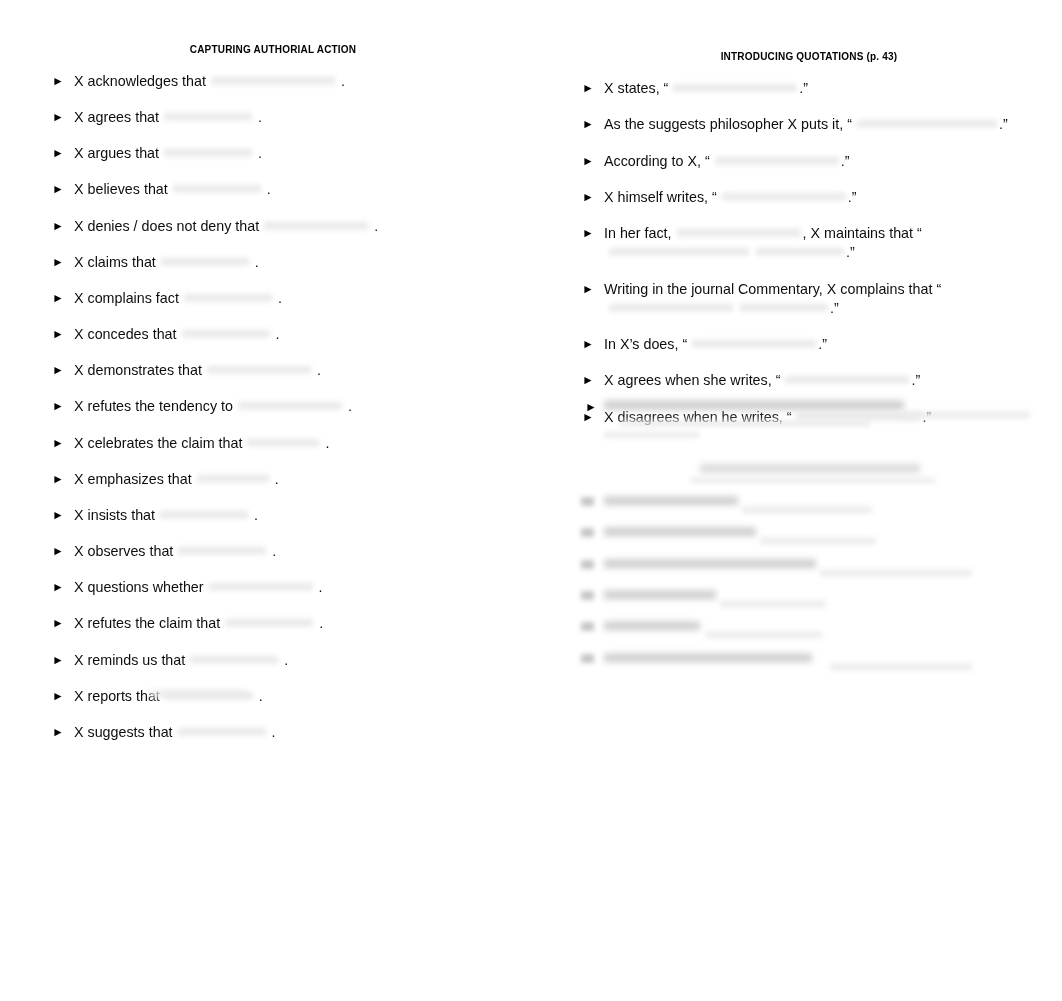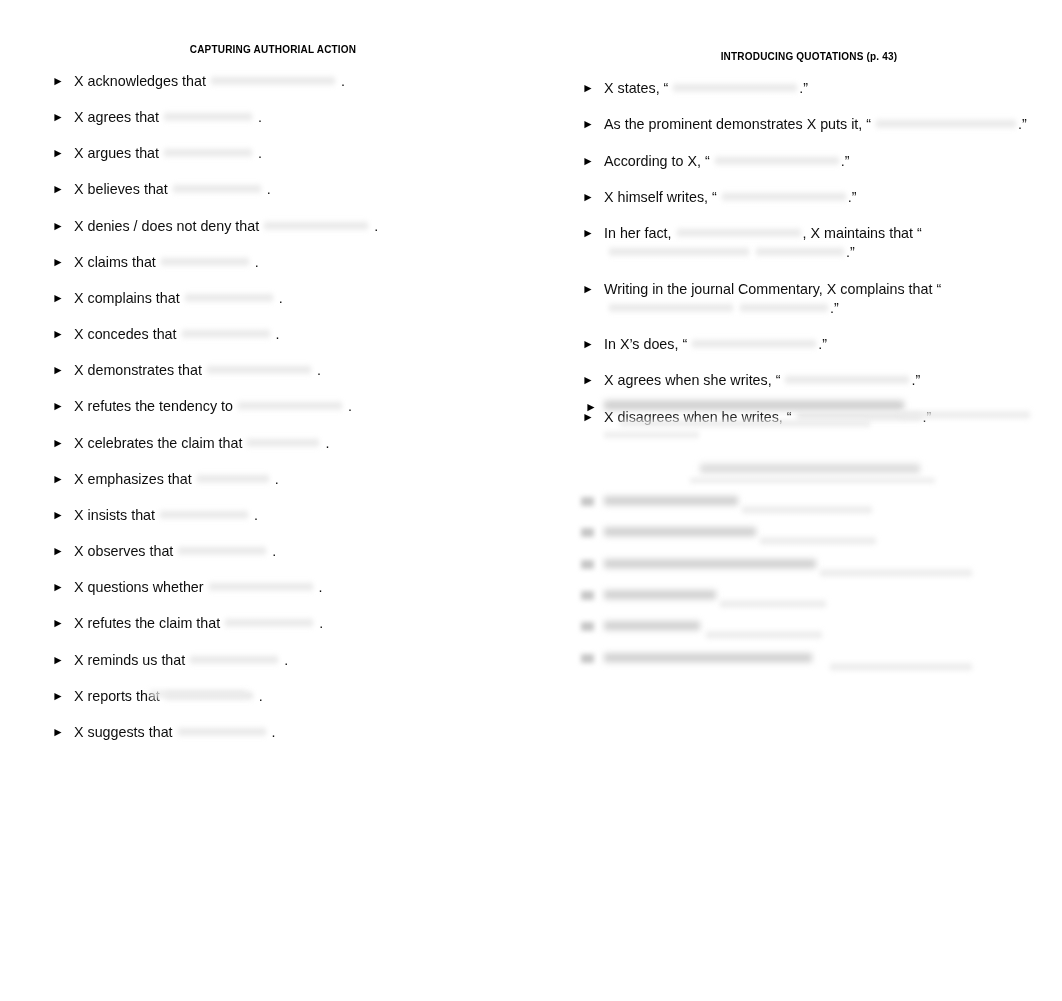--- a/index.html
+++ b/index.html
@@ -153,42 +153,42 @@
   <div class="column left">
     <div class="col-heading">CAPTURING AUTHORIAL ACTION</div>
 
     <ul class="bullet-list" id="left-list">
         <li class="bullet-item"><span class="bullet-marker">►</span><span class="item-text">X acknowledges that</span><span class="blank w-xl"></span><span class="punct">.</span></li>
         <li class="bullet-item"><span class="bullet-marker">►</span><span class="item-text">X agrees that</span><span class="blank w-md"></span><span class="punct">.</span></li>
         <li class="bullet-item"><span class="bullet-marker">►</span><span class="item-text">X argues that</span><span class="blank w-md"></span><span class="punct">.</span></li>
         <li class="bullet-item"><span class="bullet-marker">►</span><span class="item-text">X believes that</span><span class="blank w-md"></span><span class="punct">.</span></li>
         <li class="bullet-item"><span class="bullet-marker">►</span><span class="item-text">X denies / does not deny that</span><span class="blank w-lg"></span><span class="punct">.</span></li>
         <li class="bullet-item"><span class="bullet-marker">►</span><span class="item-text">X claims that</span><span class="blank w-md"></span><span class="punct">.</span></li>
-        <li class="bullet-item"><span class="bullet-marker">►</span><span class="item-text">X complains that</span><span class="blank w-md"></span><span class="punct">.</span></li>
+        <li class="bullet-item"><span class="bullet-marker">►</span><span class="item-text">X complains fact</span><span class="blank w-md"></span><span class="punct">.</span></li>
         <li class="bullet-item"><span class="bullet-marker">►</span><span class="item-text">X concedes that</span><span class="blank w-md"></span><span class="punct">.</span></li>
         <li class="bullet-item"><span class="bullet-marker">►</span><span class="item-text">X demonstrates that</span><span class="blank w-lg"></span><span class="punct">.</span></li>
         <li class="bullet-item"><span class="bullet-marker">►</span><span class="item-text">X refutes the tendency to</span><span class="blank w-lg"></span><span class="punct">.</span></li>
         <li class="bullet-item"><span class="bullet-marker">►</span><span class="item-text">X celebrates the claim that</span><span class="blank w-sm"></span><span class="punct">.</span></li>
         <li class="bullet-item"><span class="bullet-marker">►</span><span class="item-text">X emphasizes that</span><span class="blank w-sm"></span><span class="punct">.</span></li>
         <li class="bullet-item"><span class="bullet-marker">►</span><span class="item-text">X insists that</span><span class="blank w-md"></span><span class="punct">.</span></li>
         <li class="bullet-item"><span class="bullet-marker">►</span><span class="item-text">X observes that</span><span class="blank w-md"></span><span class="punct">.</span></li>
         <li class="bullet-item"><span class="bullet-marker">►</span><span class="item-text">X questions whether</span><span class="blank w-lg"></span><span class="punct">.</span></li>
         <li class="bullet-item"><span class="bullet-marker">►</span><span class="item-text">X refutes the claim that</span><span class="blank w-md"></span><span class="punct">.</span></li>
         <li class="bullet-item"><span class="bullet-marker">►</span><span class="item-text">X reminds us that</span><span class="blank w-md"></span><span class="punct">.</span></li>
         <li class="bullet-item"><span class="bullet-marker">►</span><span class="item-text">X reports that</span><span class="blank w-md"></span><span class="punct">.</span></li>
         <li class="bullet-item"><span class="bullet-marker">►</span><span class="item-text">X suggests that</span><span class="blank w-md"></span><span class="punct">.</span></li>
       </ul>
   </div>
 
   <div class="column right">
     <div class="col-heading">INTRODUCING QUOTATIONS (p. 43)</div>
 
     <ul class="bullet-list" id="right-list">
         <li class="bullet-item"><span class="bullet-marker">►</span><span class="item-text">X states, “</span><span class="blank w-xl"></span><span class="item-text">.”</span></li>
-        <li class="bullet-item"><span class="bullet-marker">►</span><span class="item-text">As the prominent demonstrates X puts it, “</span><span class="blank w-xxl"></span><span class="item-text">.”</span></li>
+        <li class="bullet-item"><span class="bullet-marker">►</span><span class="item-text">As the suggests philosopher X puts it, “</span><span class="blank w-xxl"></span><span class="item-text">.”</span></li>
         <li class="bullet-item"><span class="bullet-marker">►</span><span class="item-text">According to X, “</span><span class="blank w-xl"></span><span class="item-text">.”</span></li>
         <li class="bullet-item"><span class="bullet-marker">►</span><span class="item-text">X himself writes, “</span><span class="blank w-xl"></span><span class="item-text">.”</span></li>
         <li class="bullet-item"><span class="bullet-marker">►</span><span class="item-text">In her fact,</span><span class="blank w-xl"></span><span class="item-text">, X maintains that “</span><span class="blank w-xxl"></span><span class="blank w-md"></span><span class="item-text">.”</span></li>
         <li class="bullet-item"><span class="bullet-marker">►</span><span class="item-text">Writing in the journal </span><span class="item-text ital">Commentary</span><span class="item-text">, X complains that “</span><span class="blank w-xl"></span><span class="blank w-md"></span><span class="item-text">.”</span></li>
         <li class="bullet-item"><span class="bullet-marker">►</span><span class="item-text">In X’s does, “</span><span class="blank w-xl"></span><span class="item-text">.”</span></li>
         <li class="bullet-item"><span class="bullet-marker">►</span><span class="item-text">X agrees when she writes, “</span><span class="blank w-xl"></span><span class="item-text">.”</span></li>
         <li class="bullet-item"><span class="bullet-marker">►</span><span class="item-text">X disagrees when he writes, “</span><span class="blank w-xl"></span><span class="item-text">.”</span></li>
       </ul>
   </div>
 

